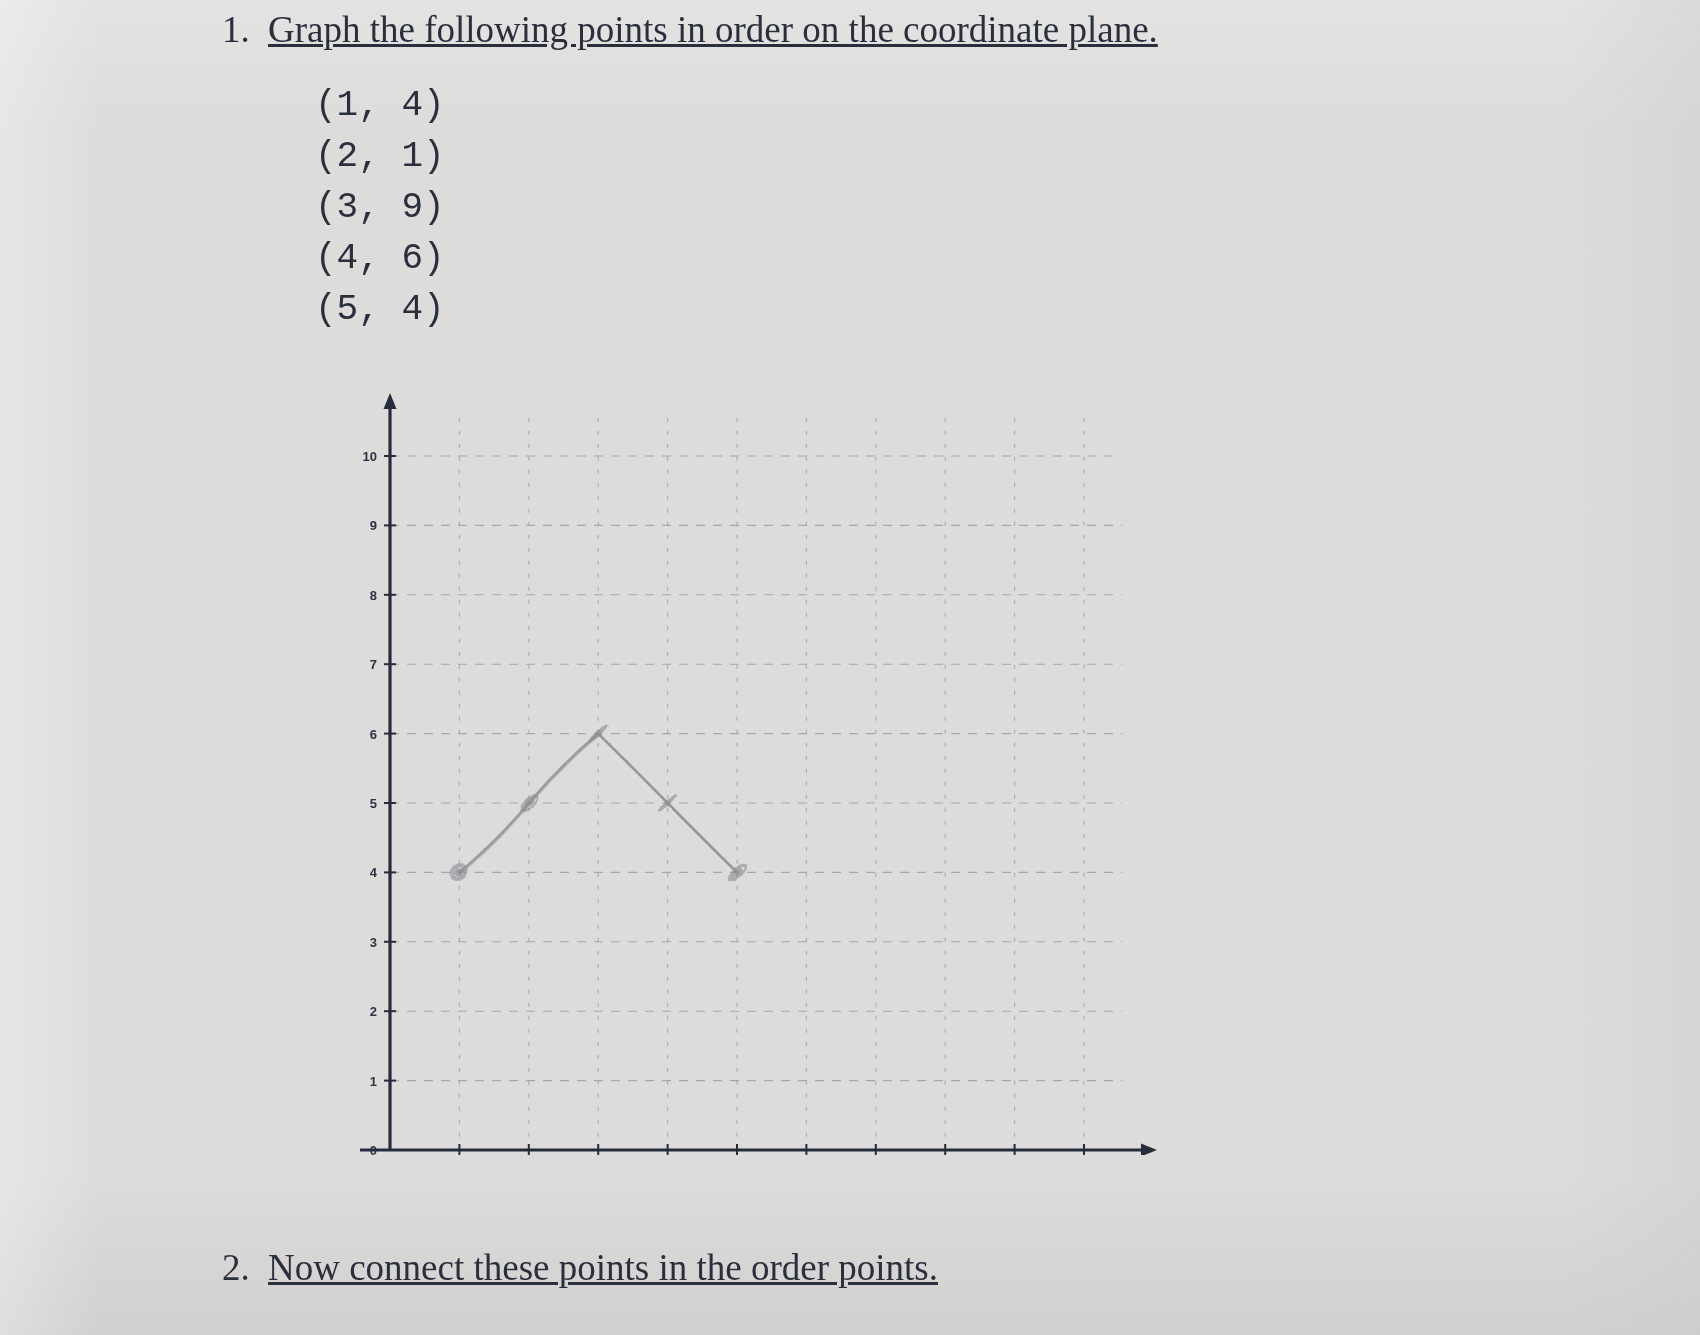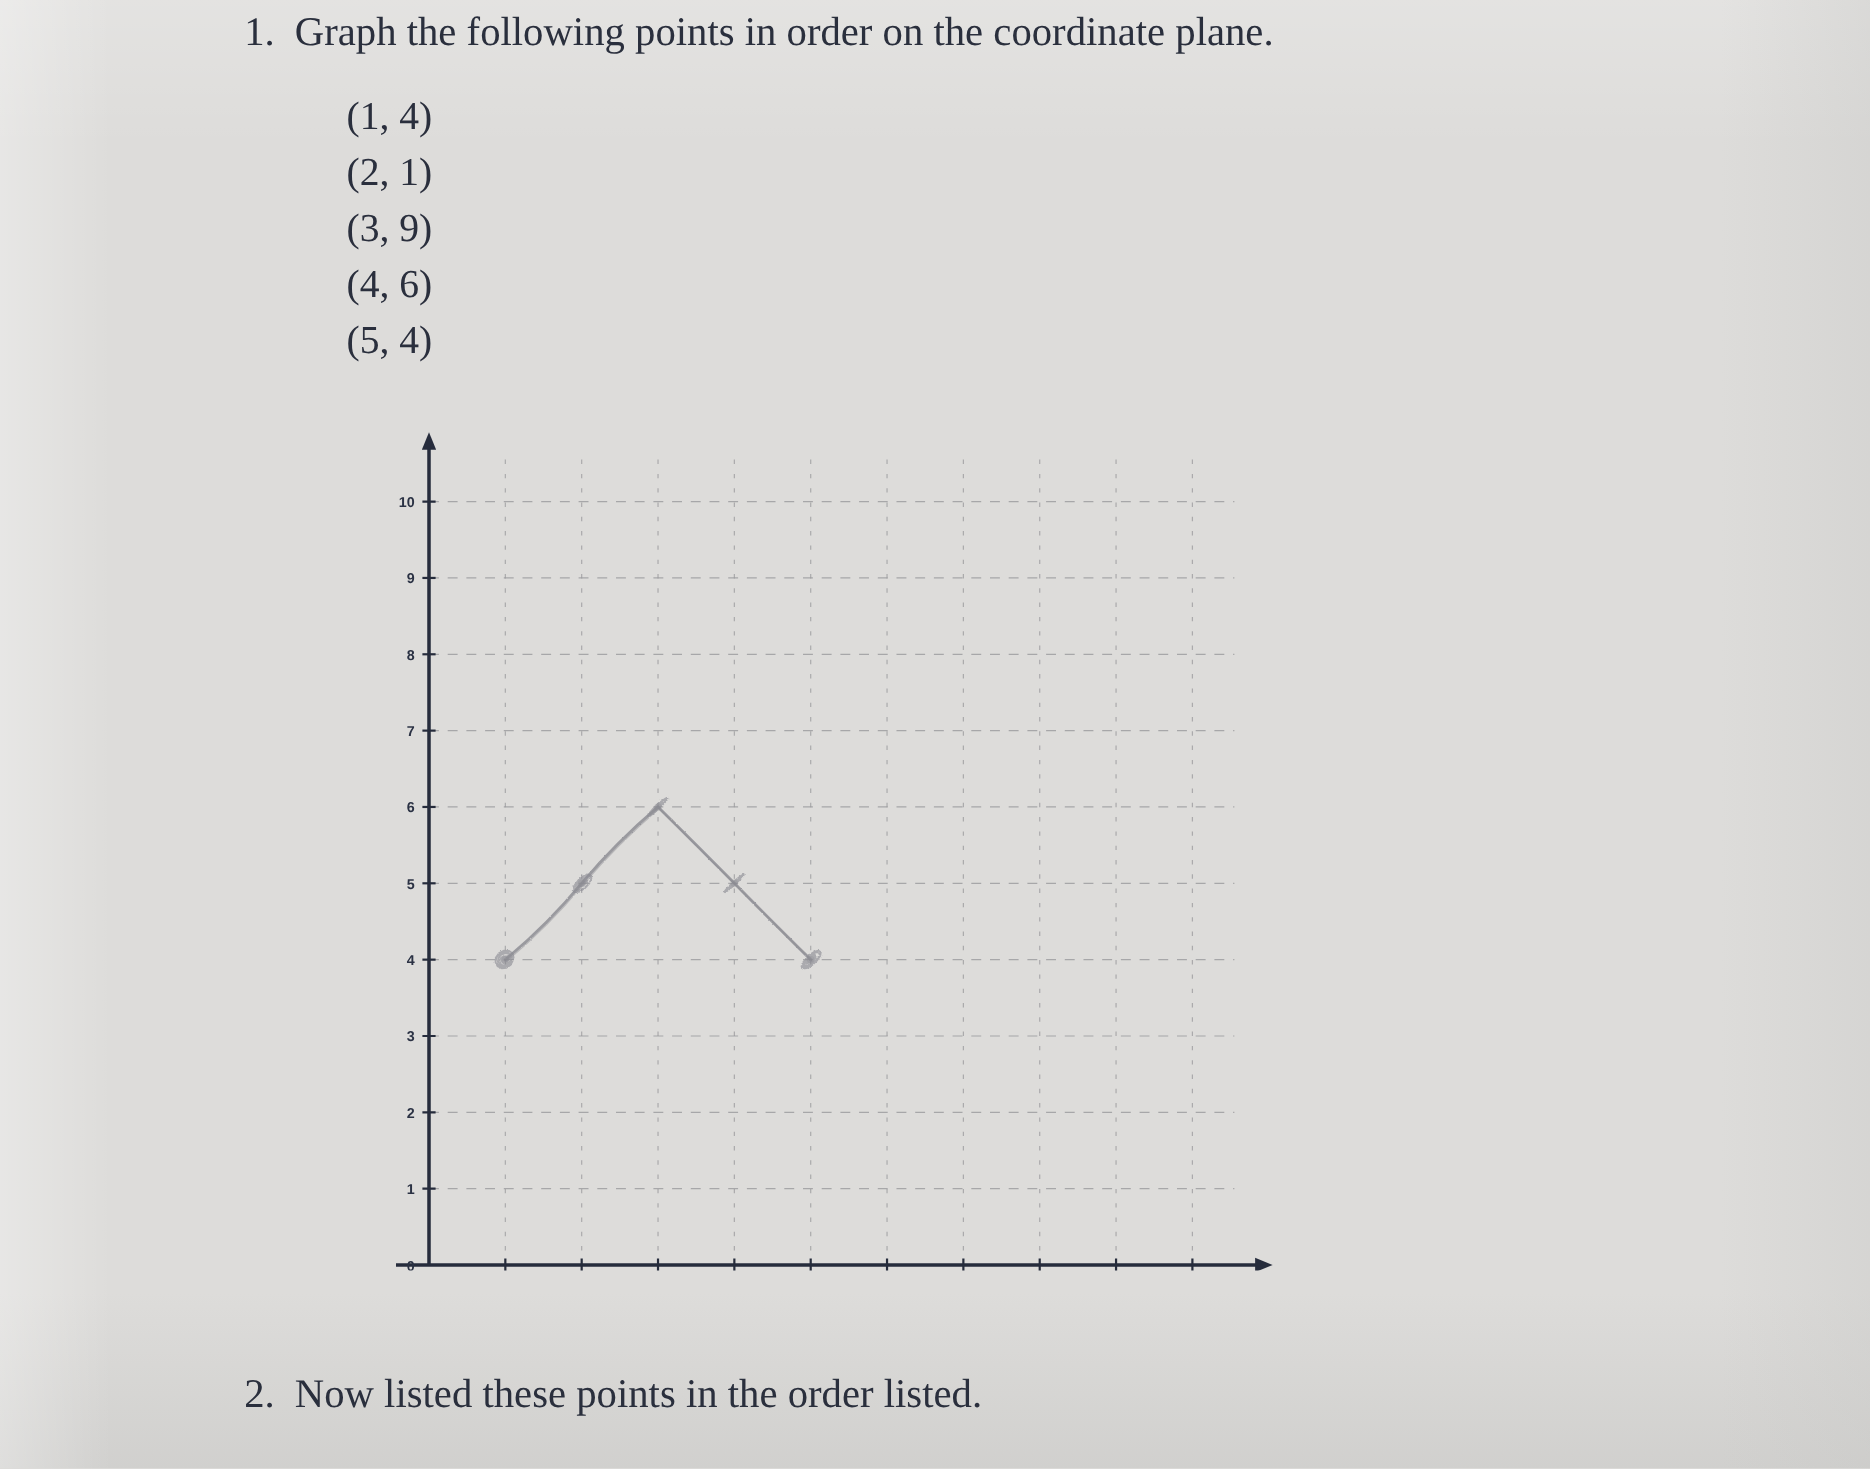--- a/index.html
+++ b/index.html
@@ -34,31 +34,33 @@
   }
   .q-num {
     width: 46px;
     font-size: 37px;
     text-align: left;
     letter-spacing: 0px;
   }
   .q-text {
     font-size: 37px;
     white-space: nowrap;
+    text-decoration: underline;
   }
 
   #question-1 { left: 222px; top: 8px; }
   #question-2 { left: 222px; top: 1246px; }
 
   #points-list {
     position: absolute;
     left: 315px;
     top: 80px;
     font-size: 36px;
     line-height: 51px;
+    font-family: Liberation Mono, monospace;
   }
   #points-list .pt { white-space: nowrap; }
 
   
   #graph-figure {
     position: absolute;
     left: 360px;
     top: 365px;
     width: 830px;
     height: 790px;
@@ -191,14 +193,14 @@
         <path d="M 307.29 438.60 L 307.92 437.92 L 308.06 437.68 L 307.96 437.69 L 307.90 437.71 L 307.92 437.64 L 307.77 437.67 L 307.14 438.12 L 305.94 439.17 L 304.52 440.62 L 303.66 441.81 L 304.14 441.92 L 306.35 440.42 L 309.87 437.42 L 313.57 433.78 L 316.03 430.82 L 316.15 429.74 L 313.70 431.08 L 309.44 434.46 L 304.80 438.72 L 301.31 442.44 L 299.95 444.51 L 300.85 444.52 L 303.37 442.80 L 306.47 440.18 L 309.16 437.60 L 310.83 435.72 L 311.32 434.83 L 310.83 434.88 L 309.68 435.65 L 308.19 436.85 L 306.70 438.23 L 305.49 439.49 L 304.83 440.36 L 304.92 440.59 L 305.74 440.11 L 307.05 439.07 L 308.44 437.78 L 309.50 436.66 L 309.94 436.00 L 309.74 435.94 L 309.02 436.39 L 308.02 437.18 L 306.92 438.17 L 305.86 439.23 L 305.02 440.20 L 304.67 440.83 L 305.15 440.78 L 306.71 439.71 L 309.25 437.58 L 312.15 434.79 L 314.40 432.21 L 314.95 430.90 L 313.20 431.64 L 309.40 434.52 L 304.66 438.75 L 300.56 442.98 L 298.50 445.75 L 299.14 446.17 L 302.07 444.27 L 306.08 440.93 L 309.70 437.46 L 311.82 435.02 L 312.12 434.15 L 311.04 434.67 L 309.42 435.94 L 308.00 437.23 L 307.16 438.11 L 306.85 438.53 L 306.81 438.67 L 306.83 438.74 L 306.95 438.73 L 307.34 438.50 L 308.13 437.86 L 309.21 436.86 L 310.18 435.81 L 310.54 435.16 L 309.93 435.35 L 308.38 436.50 L 306.29 438.34 L 304.33 440.31 L 303.14 441.80 L 303.15 442.30 L 304.40 441.63 L 306.60 439.93" fill="none" stroke="#8b8b93" stroke-width="1.55" stroke-opacity="0.62" stroke-linejoin="round" stroke-linecap="round" filter="url(#scribble-rough)"></path>
         <circle cx="307.6" cy="438" r="3.4" fill="#8b8b93" fill-opacity="0.3"></circle>
         <path d="M 378.84 506.71 L 379.85 505.31 L 380.09 503.88 L 378.92 503.22 L 376.29 504.04 L 372.85 506.53 L 369.85 510.10 L 368.60 513.55 L 369.85 515.55 L 373.39 515.24 L 378.11 512.61 L 382.41 508.53 L 384.92 504.41 L 384.99 501.56 L 382.89 500.69 L 379.59 501.77 L 376.30 504.10 L 373.94 506.76 L 372.93 508.94 L 373.17 510.20 L 374.28 510.50 L 375.79 510.02 L 377.34 509.01 L 378.65 507.75 L 379.49 506.46 L 379.69 505.43 L 379.19 504.91 L 378.08 505.06 L 376.67 505.85 L 375.38 507.06 L 374.60 508.31 L 374.51 509.22 L 375.09 509.57 L 376.10 509.35 L 377.27 508.66 L 378.35 507.68 L 379.19 506.57 L 379.62 505.48 L 379.43 504.63 L 378.40 504.36 L 376.49 505.01 L 374.00 506.77 L 371.64 509.42 L 370.37 512.25 L 371.01 514.22 L 373.78 514.40 L 378.06 512.37 L 382.52 508.56 L 385.63 504.15 L 386.26 500.62 L 384.23 499.16 L 380.34 500.14 L 376.06 503.00 L 372.84 506.53 L 371.54 509.46 L 372.12 510.97 L 373.88 510.95 L 375.84 509.92 L 377.26 508.61 L 377.89 507.59 L 377.94 507.05 L 377.75 506.85 L 377.56 506.77 L 377.32 506.70 L 376.87 506.78 L 376.11 507.21 L 375.20 508.08 L 374.55 509.19 L 374.63 510.10 L 375.65 510.33 L 377.46 509.57 L 379.51 507.93 L 381.08 505.86 L 381.60 504.03 L 380.83 503.03 L 378.93 503.20 L 376.39 504.54 L 373.86 506.74 L 372.00 509.28 L 371.34 511.54 L 372.18 512.89 L 374.49 512.86 L 377.82 511.25 L 381.34 508.31 L 384.00 504.76" fill="none" stroke="#8b8b93" stroke-width="1.55" stroke-opacity="0.62" stroke-linejoin="round" stroke-linecap="round" filter="url(#scribble-rough)"></path>
         <circle cx="377" cy="507.4" r="3.4" fill="#8b8b93" fill-opacity="0.3"></circle>
       </g>
   </svg>
 </div>
 
 <div class="q-row" id="question-2">
   <span class="q-num">2.</span>
-  <span class="q-text">Now listed these points in the order listed.</span>
+  <span class="q-text">Now connect these points in the order points.</span>
 </div>
 
 </body></html>

